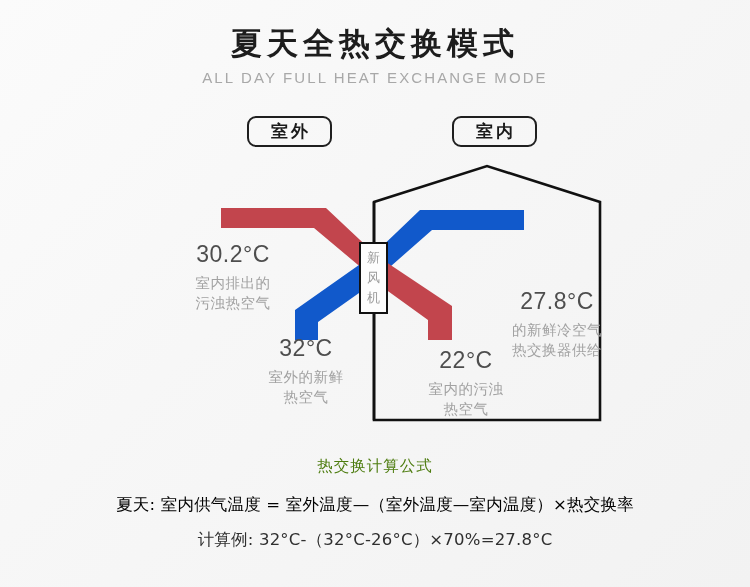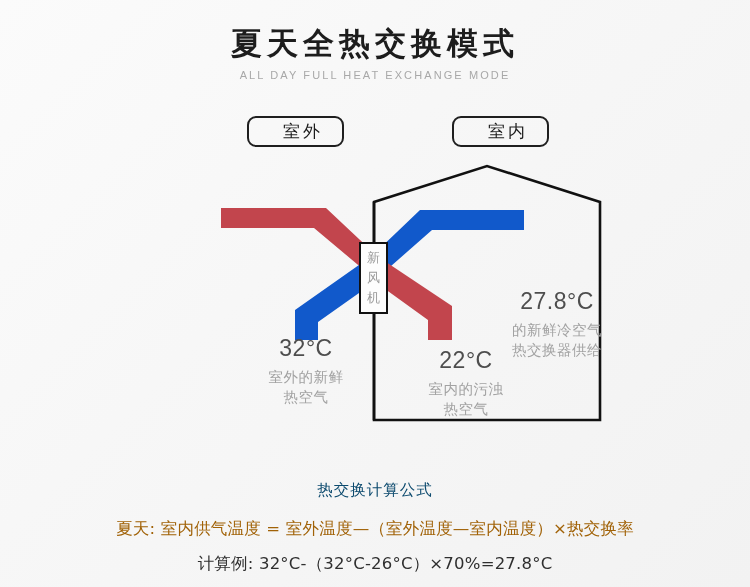--- a/index.html
+++ b/index.html
@@ -36,39 +36,40 @@
   .main-title {
     font-size: 31px;
     font-weight: bold;
     letter-spacing: 5px;
     color: #1d1d1d;
     line-height: 1.15;
     font-family: "DejaVu Sans", "Liberation Sans", sans-serif;
   }
   .sub-title {
     margin-top: 7px;
-    font-size: 11px;
+    font-size: 15px;
     letter-spacing: 2.1px;
     color: #a8a8a8;
     font-family: "Liberation Sans", sans-serif;
   }
 
   
   .zone-chip {
     position: absolute;
     border: 2px solid #1f1f1f;
     border-radius: 9px;
     background: transparent;
     font-size: 17px;
     letter-spacing: 3px;
     color: #1a1a1a;
     text-align: center;
     line-height: 24px;
-    padding: 1px 10px 2px 25px;
-    font-family: "DejaVu Sans", "Liberation Sans", sans-serif;
+    padding: 1px 10px 2px 13px;
+    font-family: "DejaVu Sans", "Liberation Sans", sans-serif;
+    font-weight: bold;
   }
   #zone-outdoor { left: 247px; top: 116px; width: 58px; }
   #zone-indoor  { left: 452px; top: 116px; width: 58px; }
 
   
   #diagram {
     position: absolute;
     left: 0;
     top: 150px;
     width: 750px;
@@ -130,29 +131,28 @@
     position: absolute;
     left: 0;
     top: 456px;
     width: 750px;
     text-align: center;
     color: #3a3a3a;
   }
   #formula-title {
     font-size: 15.5px;
     letter-spacing: 1px;
-    color: #0c4a6e;
+    color: #4d7c0f;
     font-family: Liberation Serif, serif;
-    margin-top: 24px;
   }
   #formula-line-1 {
     margin-top: 17px;
     font-size: 16.5px;
     letter-spacing: 0.2px;
-    color: #a16207;
+    color: #000000;
     font-family: "DejaVu Sans", "Liberation Sans", sans-serif;
   }
   #formula-line-2 {
     margin-top: 13px;
     font-size: 16.5px;
     letter-spacing: 0.2px;
     color: #2f2f2f;
     font-family: "DejaVu Sans", "Liberation Sans", sans-serif;
   }
 </style>
@@ -191,20 +191,27 @@
 
     <path d="M 374 104 L 374 131 L 428 170 L 428 190 L 452 190 L 452 156 Z" fill="#c2454d"></path>
   </svg>
 
   <div id="fan-unit">
     <span class="fan-char">新</span>
     <span class="fan-char">风</span>
     <span class="fan-char">机</span>
   </div>
 
+  <div class="callout" id="callout-exhaust-out">
+    <div class="temp">30.2°C</div>
+    <div class="desc">
+      <div>室内排出的</div>
+      <div>污浊热空气</div>
+    </div>
+  </div>
 
   <div class="callout" id="callout-supply-in">
     <div class="temp">27.8°C</div>
     <div class="desc">
       <div>的新鲜冷空气</div>
       <div>热交换器供给</div>
     </div>
   </div>
 
   <div class="callout" id="callout-fresh-in">

